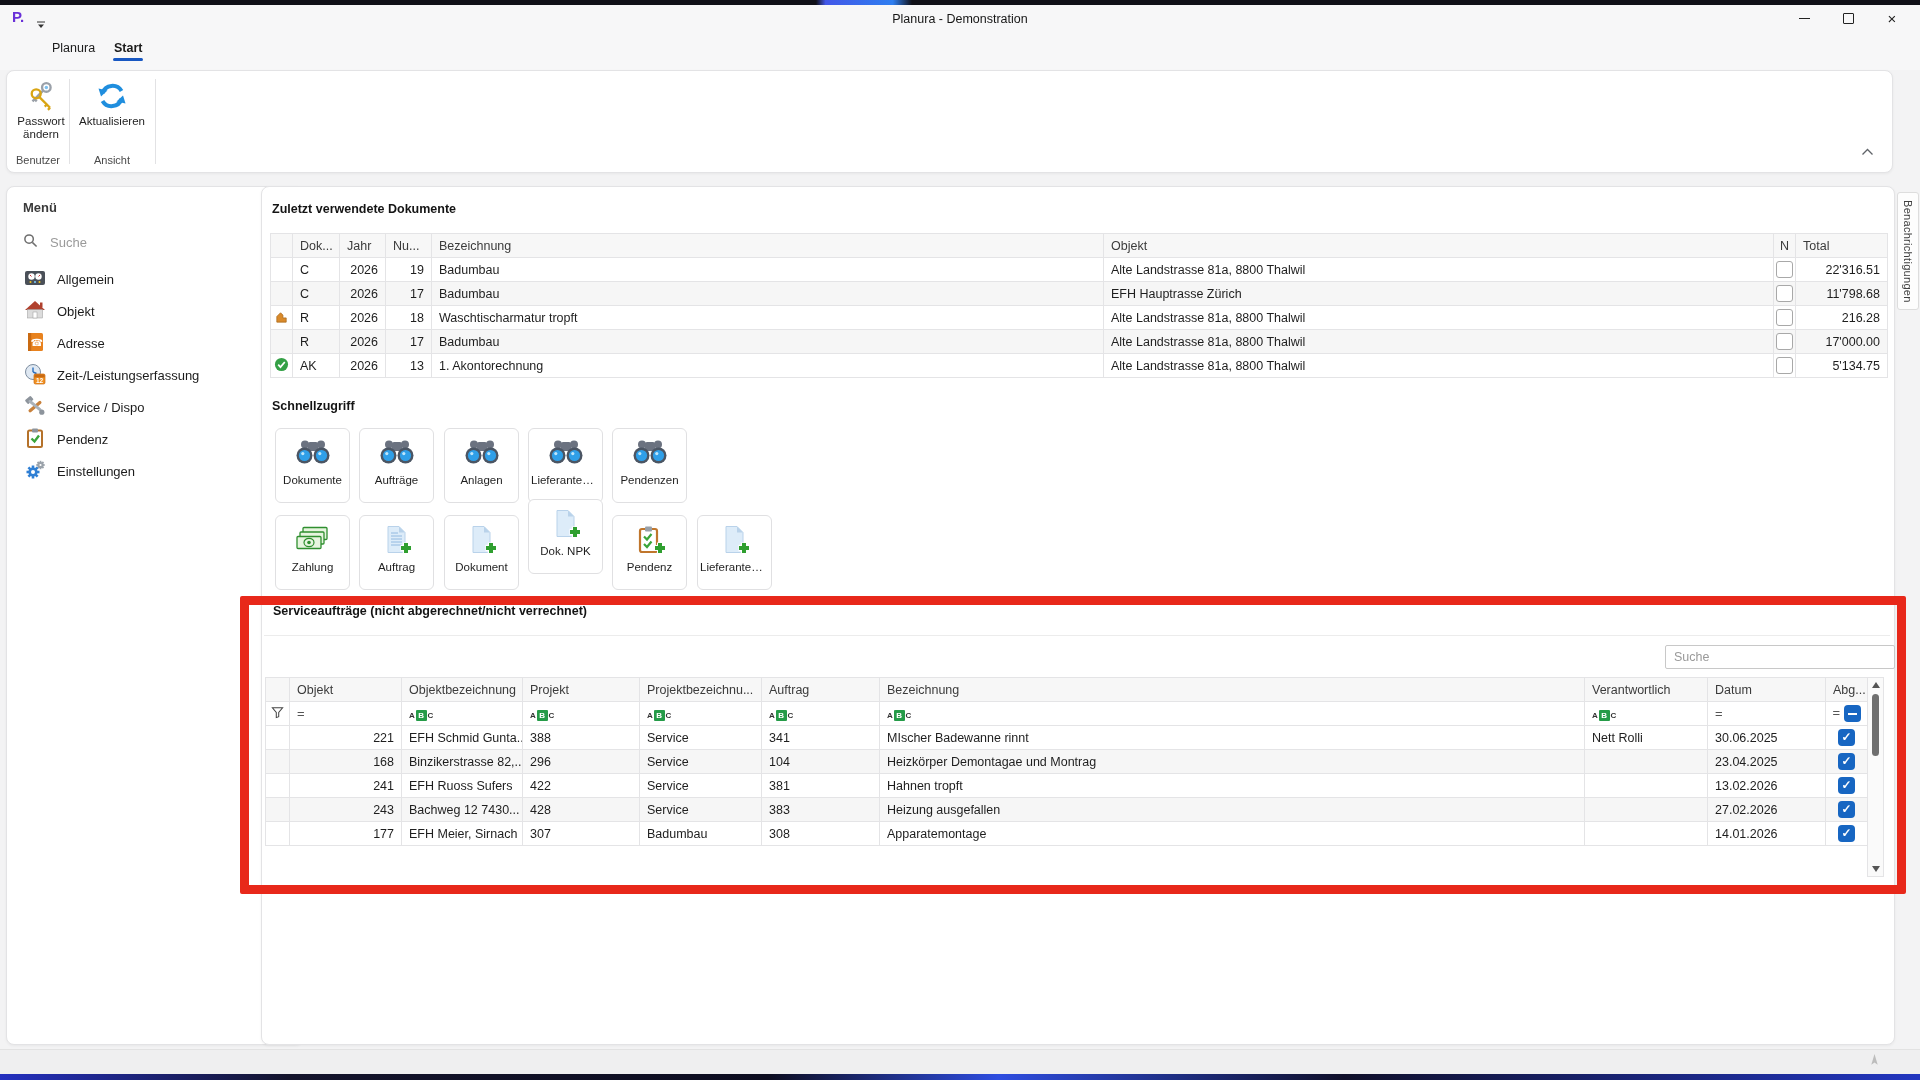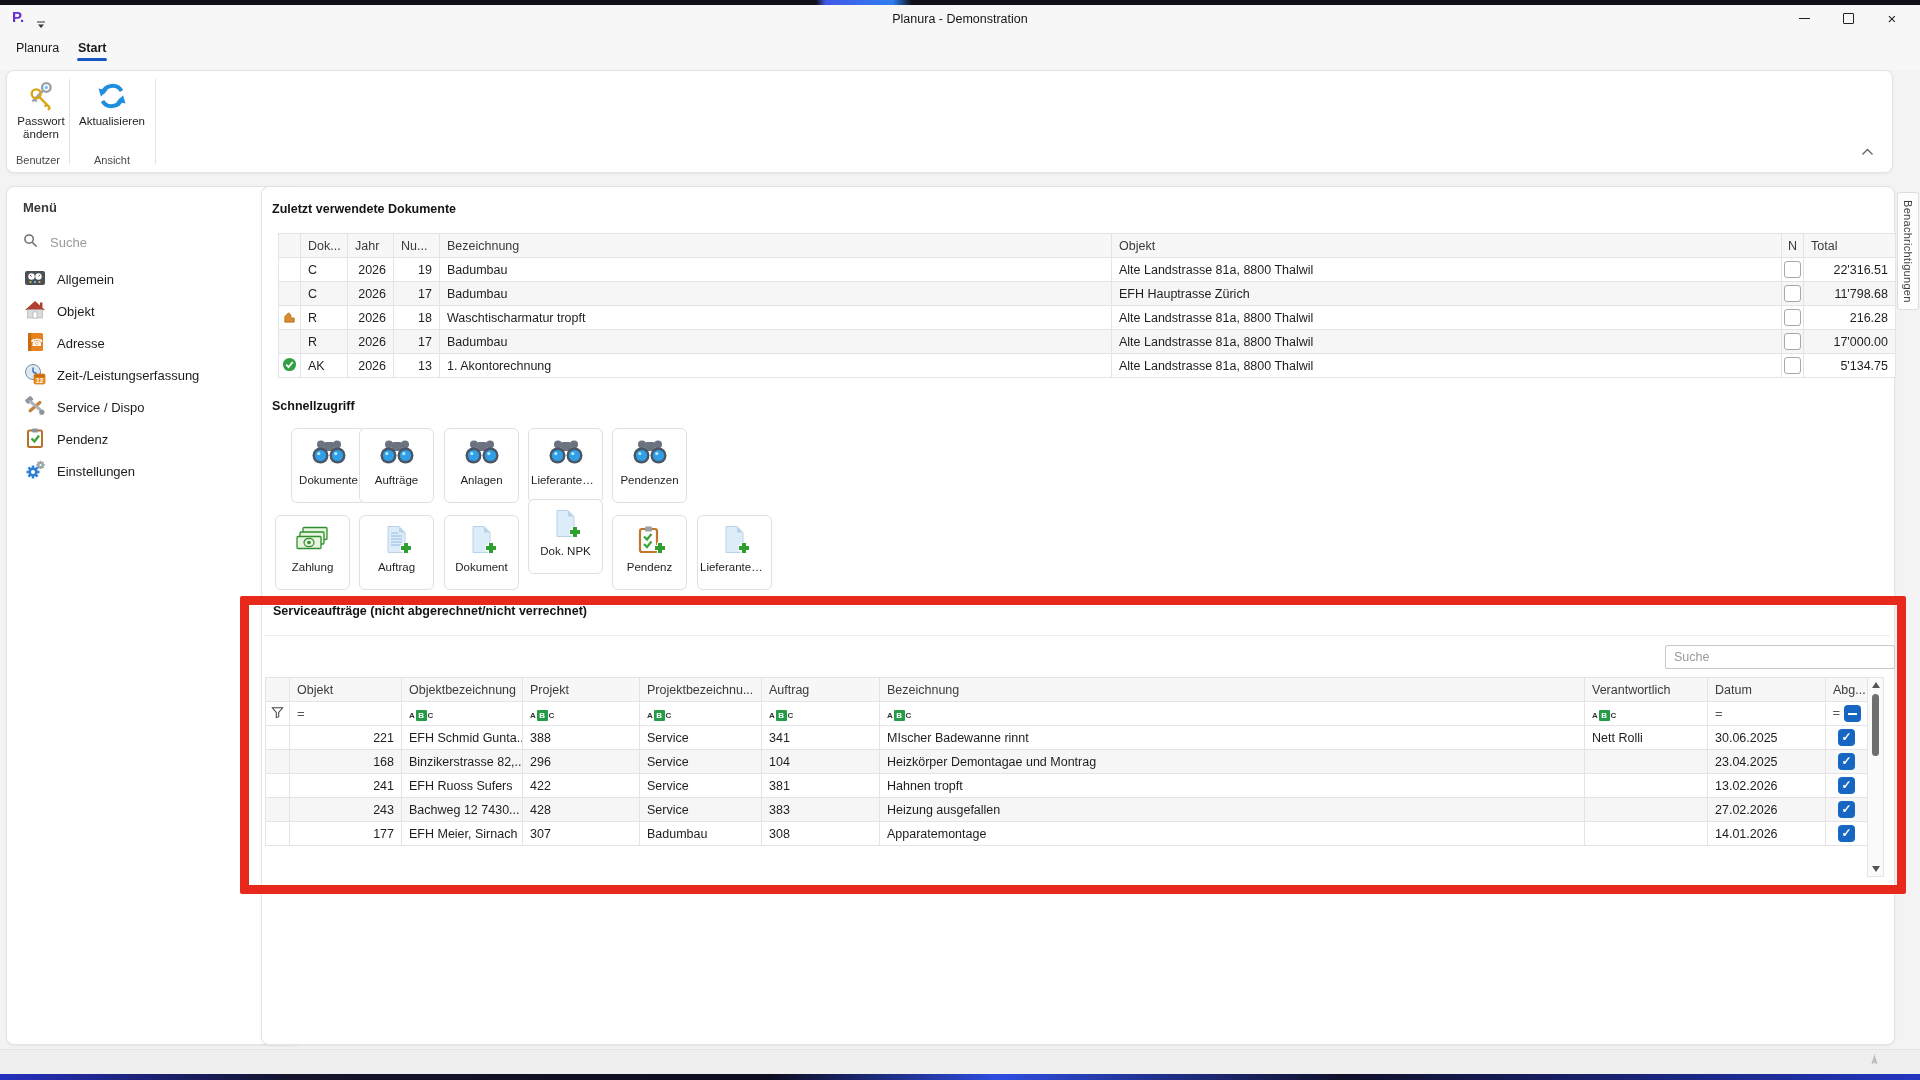--- a/index.html
+++ b/index.html
@@ -13,21 +13,21 @@
   .logo{left:12px;top:3px;font-size:15px;font-weight:bold;color:#6930d8;}
   .qat{left:36px;top:10px;}
   .wintitle{left:0;right:0;top:7px;text-align:center;font-size:12.5px;color:#161616;}
   .winctl{right:6px;top:0;height:27px;display:flex;}
   .winbtn{width:44px;height:27px;display:flex;align-items:center;justify-content:center;color:#222;}
   .glyph-min{width:11px;height:1.5px;background:#222;}
   .glyph-max{width:9px;height:9px;border:1.2px solid #222;border-radius:1px;}
   .glyph-close{font-size:15px;line-height:15px;color:#222;}
   
   .tabrow{left:0;top:32px;width:1920px;height:38px;background:#f7f7f8;}
-  .tab{position:absolute;top:9px;font-size:12.5px;color:#1b1b1b;padding-bottom:6px;}
+  .tab{position:absolute;top:9px;font-size:12.5px;color:#1b1b1b;padding-bottom:6px;margin-left:36px;}
   .tab.active{font-weight:bold;}
   .tab.active::after{content:"";position:absolute;left:-1px;right:-1px;bottom:0;height:3px;
     background:#1757c2;border-radius:2px;}
   
   .card{background:#fff;border:1px solid #e3e3e5;border-radius:8px;box-shadow:0 1px 3px rgba(0,0,0,.05);}
   .ribbon{left:6px;top:70px;width:1885px;height:101px;}
   .rbtn{position:absolute;top:5px;height:84px;text-align:center;font-size:11.5px;color:#1f1f1f;
     border-radius:4px;line-height:13px;}
   .rbtn .ricon{margin:4px auto 3px;width:32px;height:32px;}
   .rsep{position:absolute;top:8px;bottom:8px;width:1px;background:#e2e2e4;}
@@ -292,21 +292,21 @@
             <polyline points="1,1.5 6,6.5 11,1.5"></polyline>
           </svg></span>
     </div>
   </div>
 </div>
 
 <div class="abs card maincard">
 
   <div class="sect-title" style="left:10px;top:15px;">Zuletzt verwendete Dokumente</div>
 
-  <table class="tbl abs" style="left:16px;top:46px;width:1617px;">
+  <table class="tbl abs" style="left:8px;top:46px;width:1617px;">
     <colgroup>
         <col style="width:22px">
         <col style="width:47px">
         <col style="width:46px">
         <col style="width:46px">
         <col style="width:672px">
         <col style="width:670px">
         <col style="width:22px">
         <col style="width:92px">
       </colgroup>
@@ -386,21 +386,21 @@
         <td class="c">
             <div class="cb"></div>
           </td>
         <td class="r">5'134.75</td>
       </tr>
     </tbody>
   </table>
 
   <div class="sect-title" style="left:10px;top:212px;text-align:center;">Schnellzugriff</div>
 
-  <div class="qbtn" style="left:13px;top:241px;margin-left:16px;">
+  <div class="qbtn" style="left:13px;top:241px;">
     <div class="qicon"><svg width="36" height="30" viewBox="0 0 36 30">
           <circle cx="10" cy="6.5" r="4" fill="#6b7280"></circle>
           <circle cx="26" cy="6.5" r="4" fill="#6b7280"></circle>
           <rect x="13" y="4" width="10" height="9" rx="2" fill="#6b7280"></rect>
           <circle cx="9.5" cy="17.5" r="8" fill="#4b5563"></circle>
           <circle cx="26.5" cy="17.5" r="8" fill="#4b5563"></circle>
           <circle cx="9.5" cy="17.5" r="5.6" fill="#2f9fe8"></circle>
           <circle cx="26.5" cy="17.5" r="5.6" fill="#2f9fe8"></circle>
           <circle cx="7.8" cy="15.6" r="1.6" fill="#bfe6fb"></circle>
           <circle cx="24.8" cy="15.6" r="1.6" fill="#bfe6fb"></circle>

